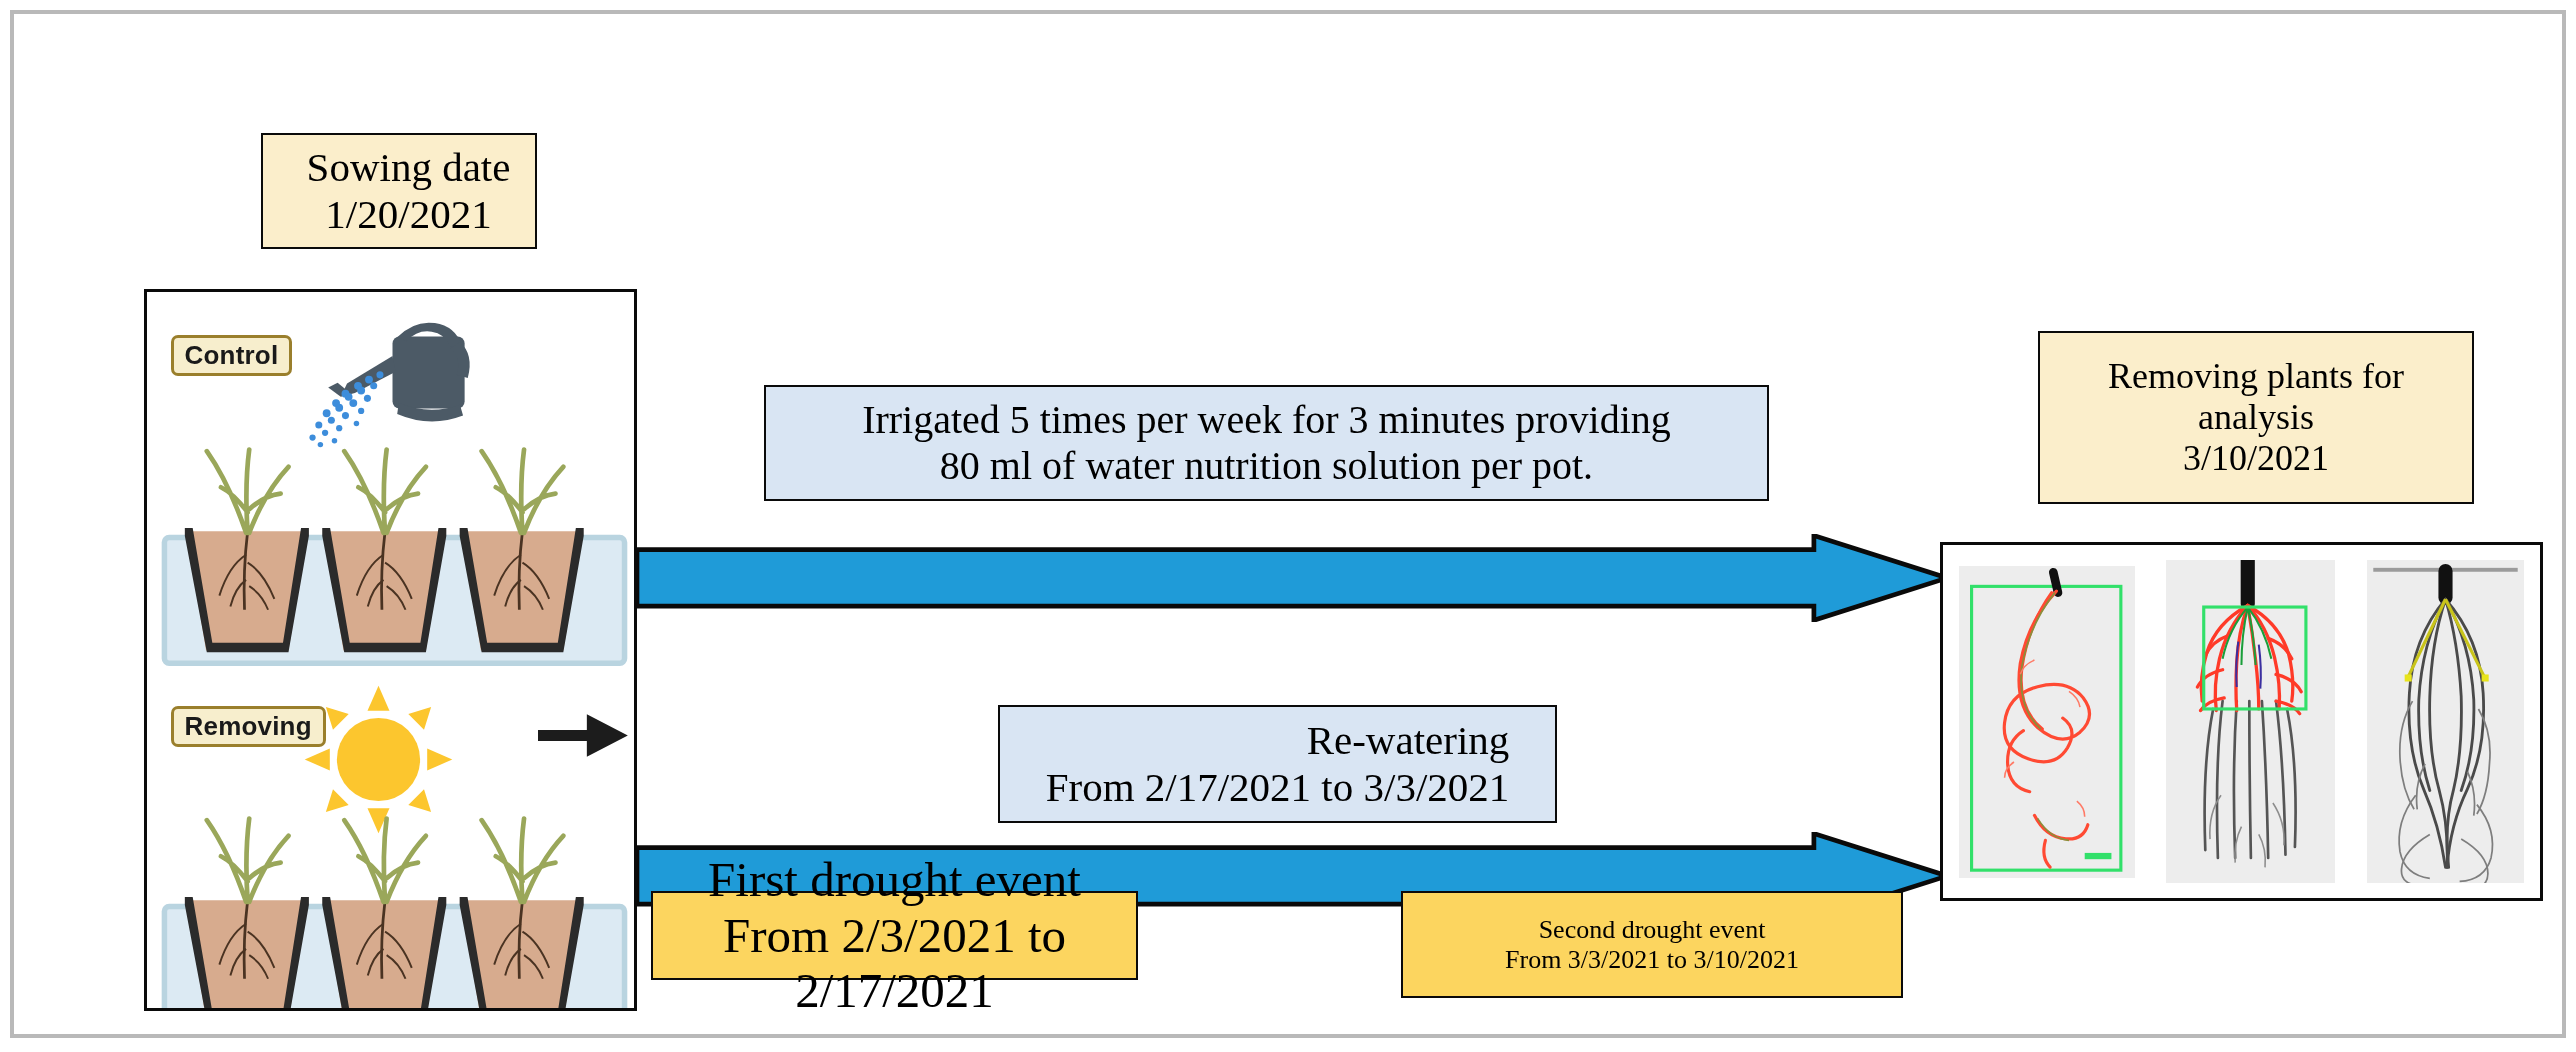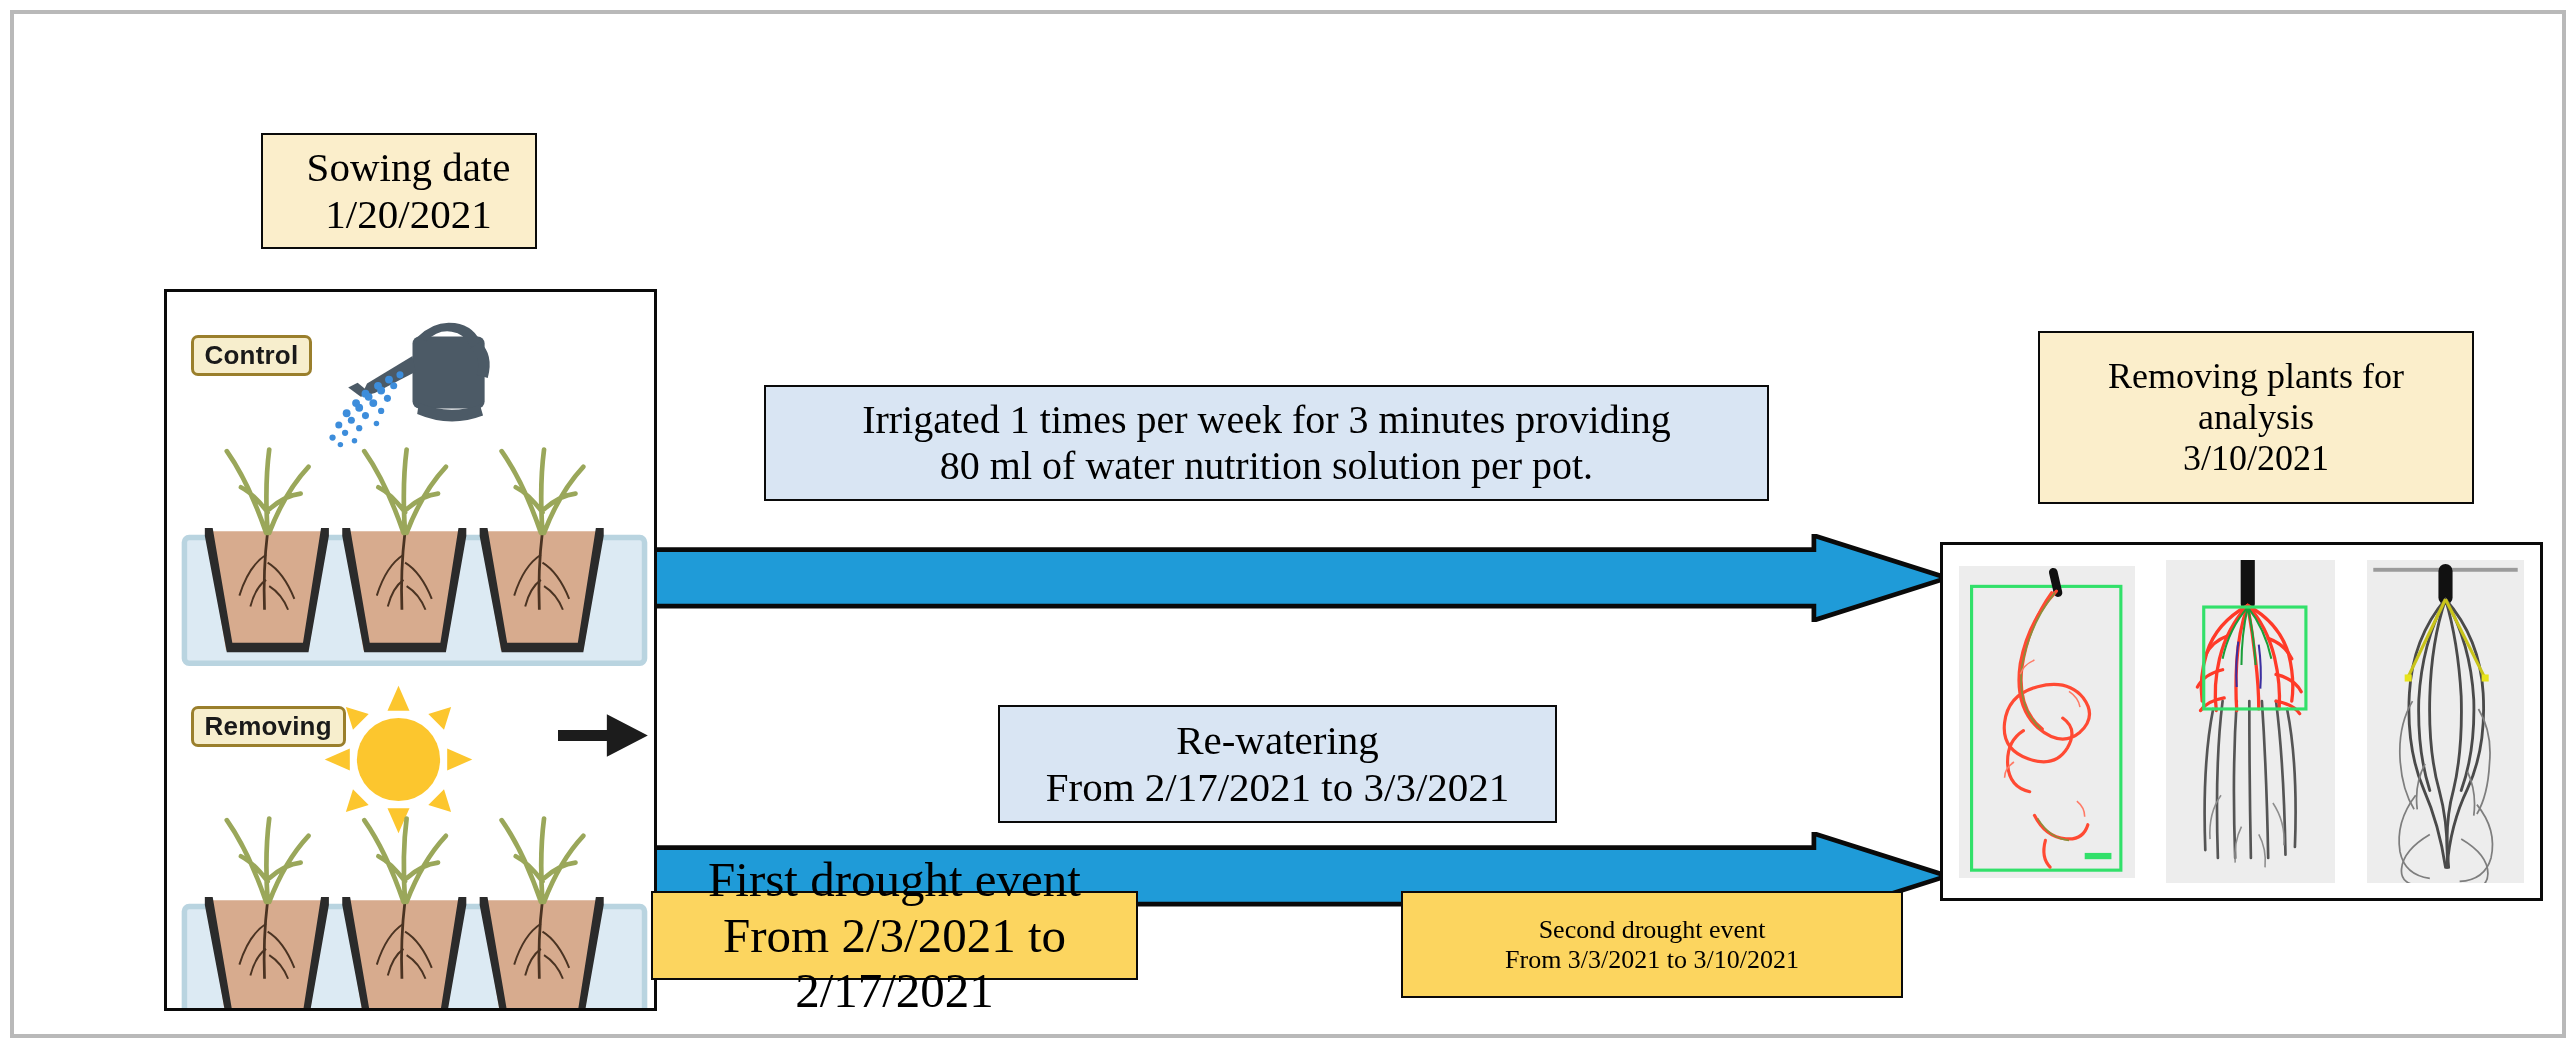--- a/index.html
+++ b/index.html
@@ -48,40 +48,41 @@
     left: 764px; top: 385px; width: 1005px; height: 116px;
     font-size: 40px;
   }
   #removing-box {
     left: 2038px; top: 331px; width: 436px; height: 173px;
     font-size: 36px;
   }
   #rewatering-box {
     left: 998px; top: 705px; width: 559px; height: 118px;
     font-size: 41px;
+    text-align: right;
   }
   #first-drought-box {
     left: 651px; top: 891px; width: 487px; height: 89px;
     font-size: 49px;
   }
   #second-drought-box {
     left: 1401px; top: 891px; width: 502px; height: 107px;
     font-size: 26px;
   }
 
   
   .arrow-wrap { position: absolute; }
   .arrow-wrap svg { display: block; }
   #arrow-top   { left: 637px; top: 534px;  width: 1312px; height: 88px; }
   #arrow-bottom{ left: 637px; top: 832px; width: 1312px; height: 88px; }
 
   
   #plant-panel {
     position: absolute;
-    left: 164px; top: 289px;
+    left: 144px; top: 289px;
     width: 493px; height: 722px;
     border: 3.1px solid #0a0a0a;
     background: #ffffff;
     overflow: hidden;
   }
   .treatment-tag {
     position: absolute;
     background: #f7eecd;
     border: 3.1px solid #9a7f2c;
     border-radius: 7px;
@@ -342,21 +343,21 @@
         </g>
         <rect x="48" y="146" width="9" height="9" fill="#e8e41c"></rect>
         <rect x="146" y="146" width="9" height="9" fill="#e8e41c"></rect>
       </svg>
     </div>
   </div>
 
   <div class="box box-cream" id="sowing-box">Sowing date
 1/20/2021</div>
 
-  <div class="box box-blue" id="irrigation-box">Irrigated 1 times per week for 3 minutes providing
+  <div class="box box-blue" id="irrigation-box">Irrigated 5 times per week for 3 minutes providing
 80 ml of water nutrition solution per pot.</div>
 
   <div class="box box-cream" id="removing-box">Removing plants for
 analysis
 3/10/2021</div>
 
   <div class="box box-blue" id="rewatering-box">Re-watering
 From 2/17/2021 to 3/3/2021</div>
 
   <div class="box box-gold" id="first-drought-box">First drought event

